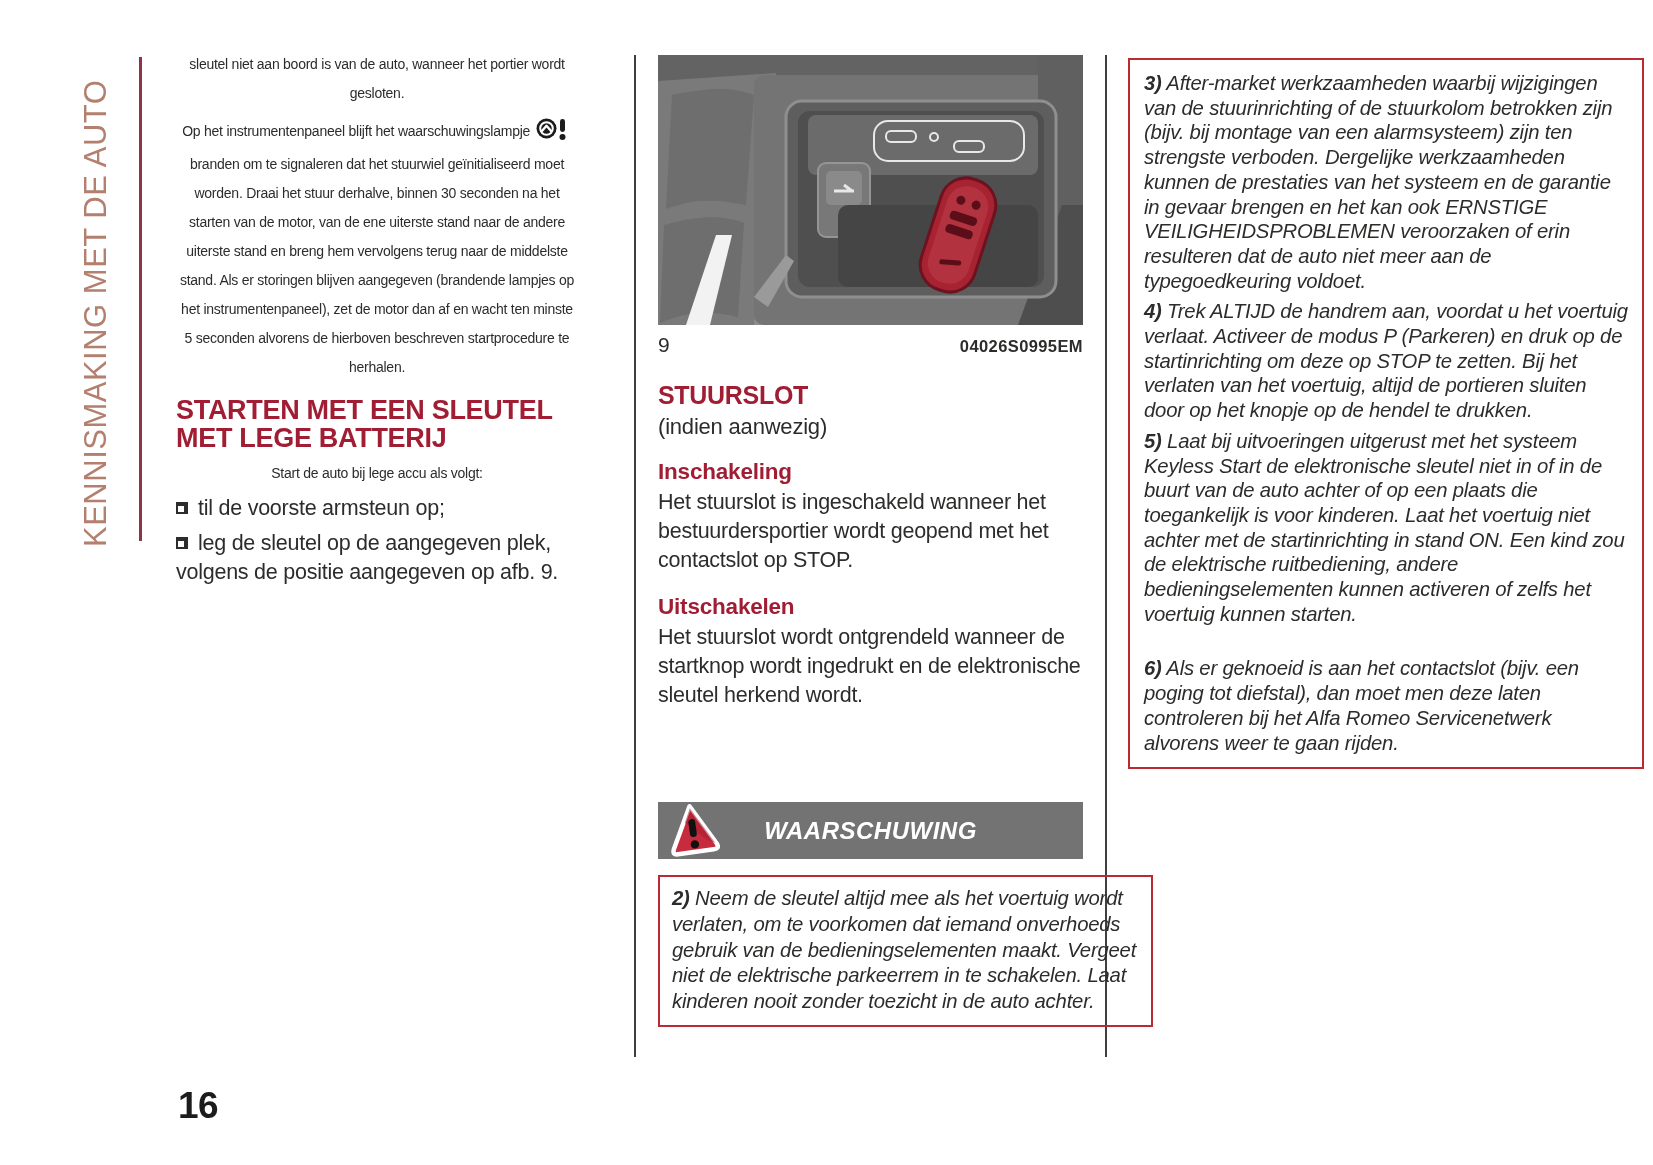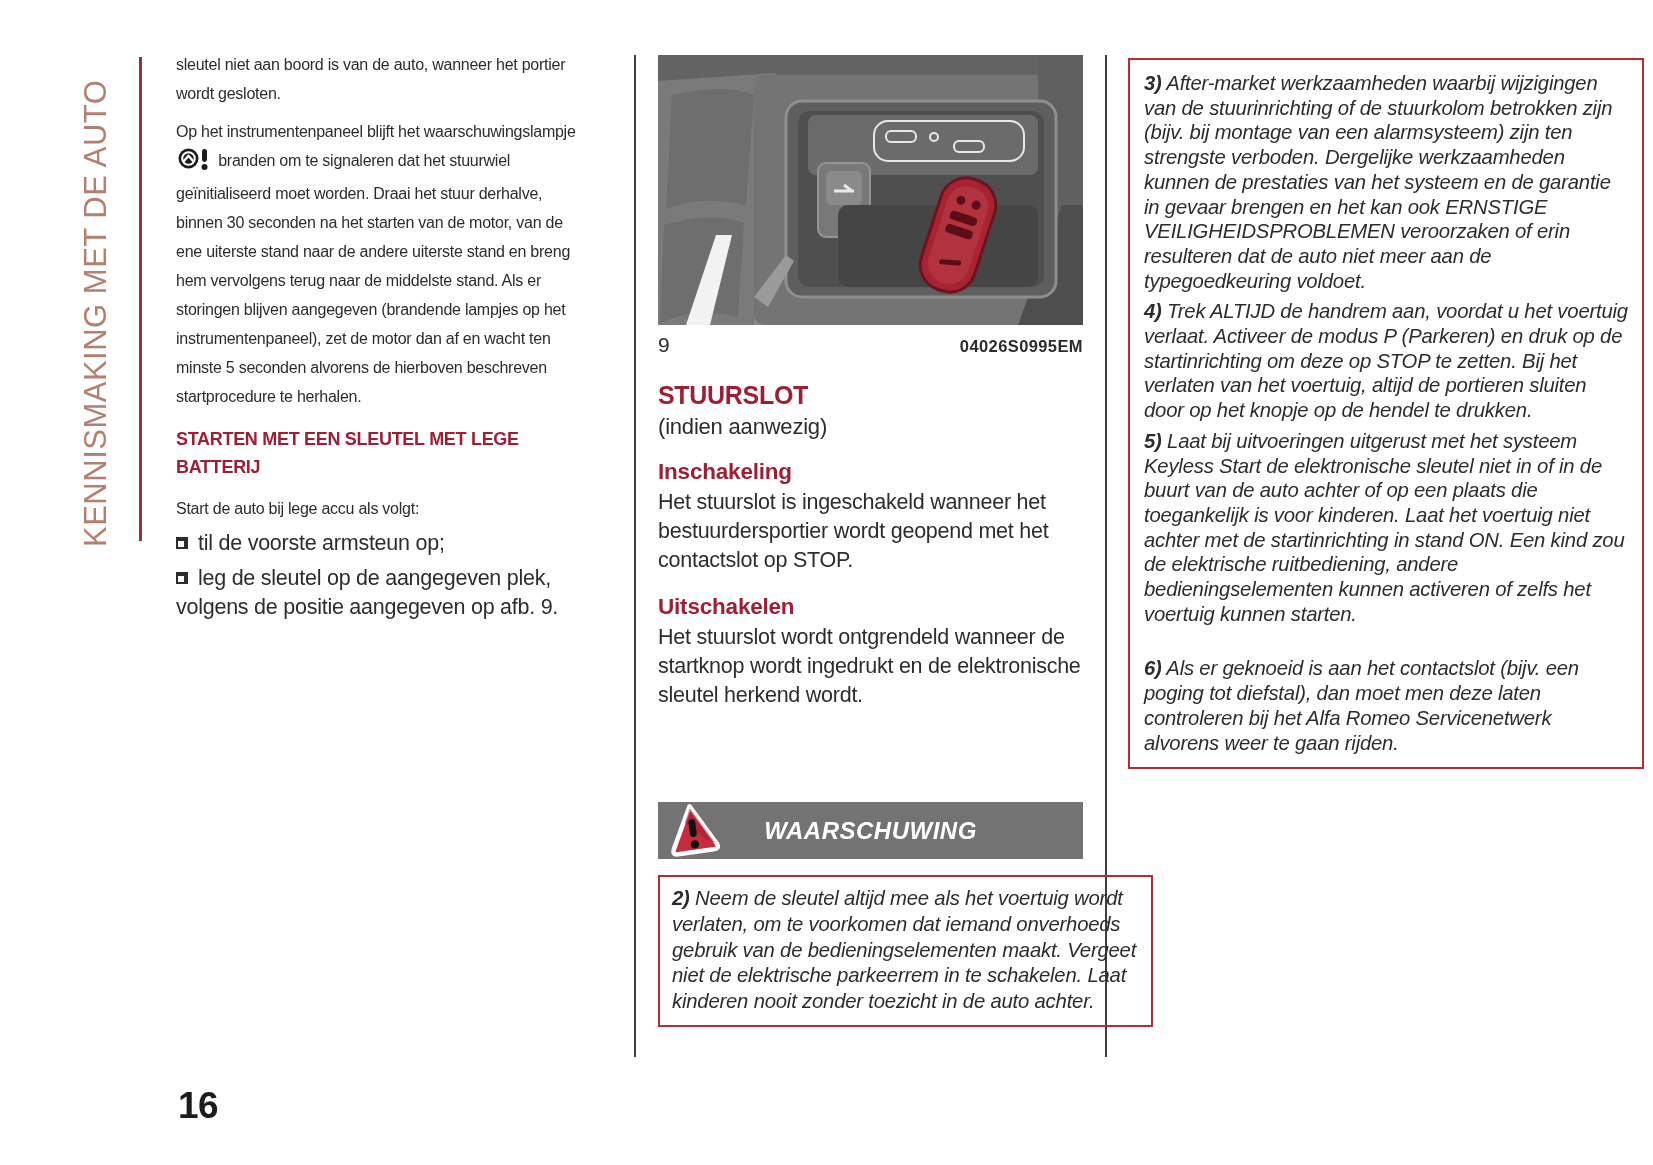--- a/index.html
+++ b/index.html
@@ -16,26 +16,26 @@
   }
   .sidebar-rule {
     position:absolute; left:139px; top:57px; width:3px; height:484px; background:#8d3447;
   }
   
   .vrule { position:absolute; top:55px; width:2px; height:1002px; background:#3f3f3f; }
   .vrule.one { left:634px; }
   .vrule.two { left:1105px; }
   
   .col-left { position:absolute; left:176px; top:50px; width:402px; }
-  .body-p { font-size:16px; line-height:29px; letter-spacing:-0.25px; margin-bottom:9px; }
+  .body-p { font-size:14px; line-height:29px; letter-spacing:-0.25px; margin-bottom:9px;text-align:center; }
   .body-p.last { margin-bottom:14px; }
   .lamp-icon { display:inline-block; vertical-align:-4px; margin:0 2px; }
   .left-heading {
-    color:#a11d33; font-weight:700; font-size:18px; line-height:28px;
-    letter-spacing:-0.3px; margin:10px 0 13px 0;
+    color:#a11d33; font-weight:700; font-size:27px; line-height:28px;
+    letter-spacing:-0.3px; margin:10px 0 7px 0;
   }
   .bullet-item { font-size:21.5px; line-height:29px; letter-spacing:-0.25px; margin-top:6px; }
   .sq-bullet {
     display:inline-block; width:12px; height:12px; margin-right:10px;
     border:2px solid #2d2c2b; border-top-width:4px; border-right-width:4px;
     vertical-align:1px;
   }
   
   .col-mid { position:absolute; left:658px; top:55px; width:425px; }
   .photo { width:425px; height:270px; display:block; }

